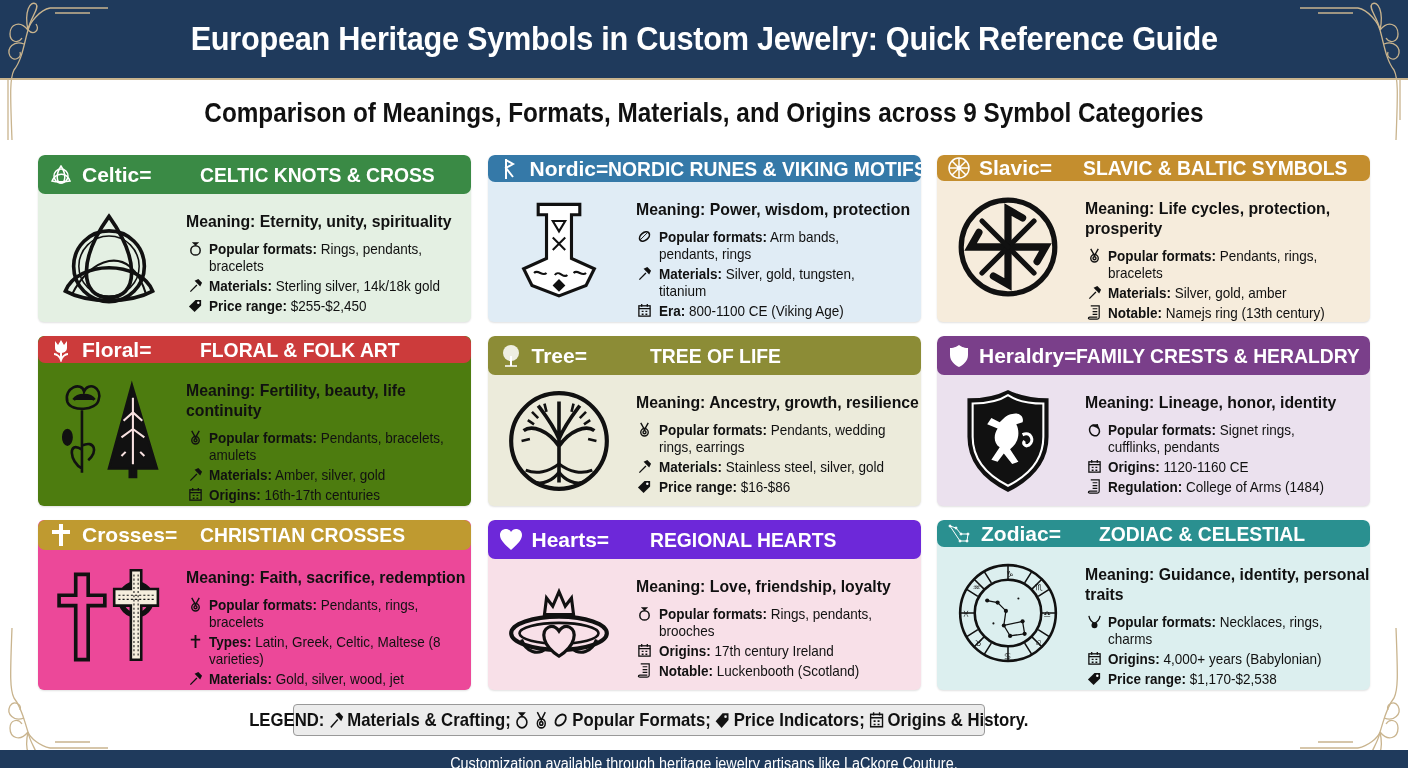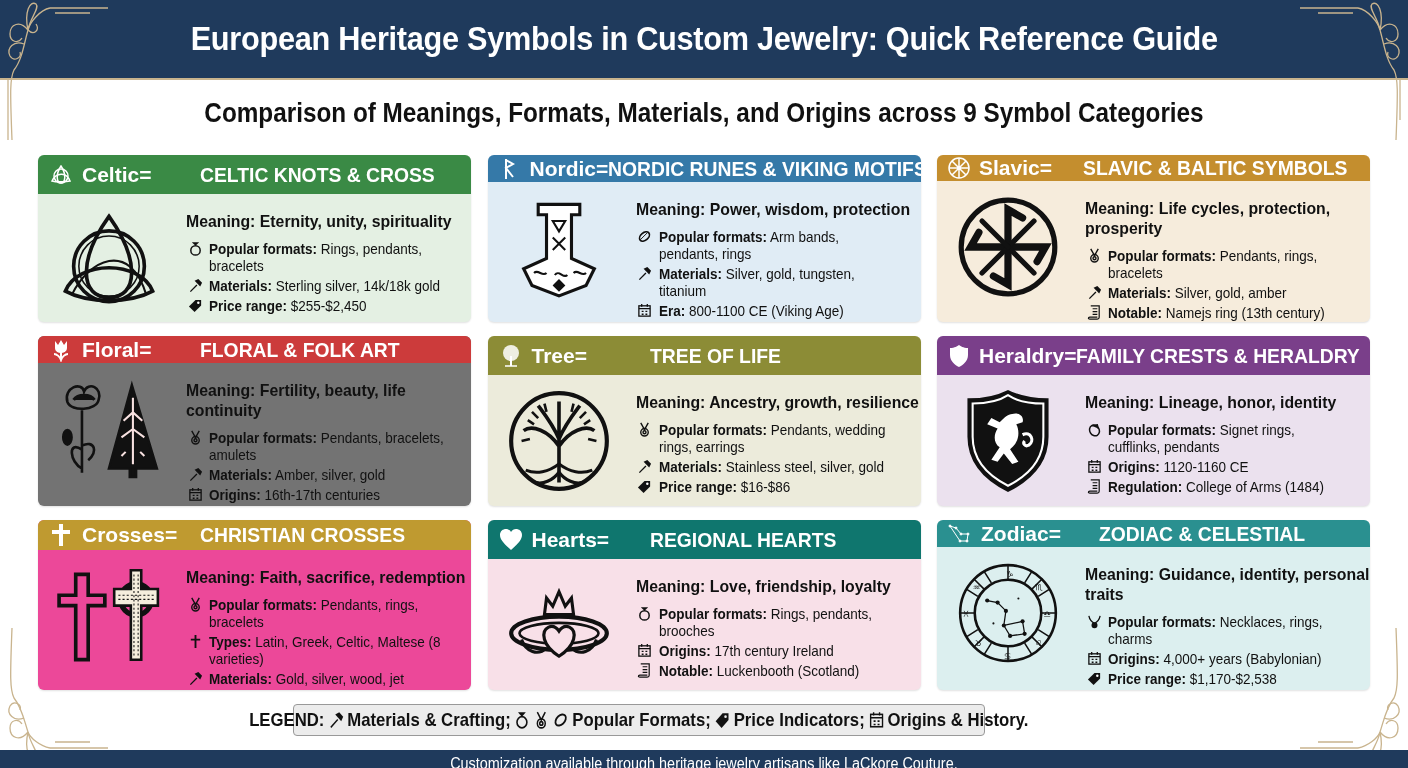--- a/index.html
+++ b/index.html
@@ -37,21 +37,21 @@
     position: absolute; left: 38px; top: 155px; width: 1332px;
     display: grid; grid-template-columns: 433px 433px 433px; column-gap: 16.5px;
     grid-template-rows: 167px 170px 170px; row-gap: 14px;
   }
   .card {
     border-radius: 6px; overflow: hidden; display: flex; flex-direction: column;
     box-shadow: 0 1px 2px rgba(0,0,0,0.12);
   }
   .card-head {
     height: 39px; display: flex; align-items: center; padding-left: 10px;
-    color: #fff; font-weight: bold; font-size: 21px; white-space: nowrap;
+    color: #fff; font-weight: bold; font-size: 21px; white-space: nowrap; border-radius: 7px;
   }
   .card-head .hicon { width: 26px; height: 26px; display: inline-flex; align-items: center; justify-content: center; margin-right: 8px; }
   .card-head .hicon svg { width: 24px; height: 24px; }
   .card-head .short { display: inline-block; width: 118px; transform-origin: left; }
   .card-head .long { display: inline-block; transform: scaleX(0.92); transform-origin: left; }
   .card-body { flex: 1; display: flex; padding: 10px 0 0 12px; }
   .symbol { width: 118px; height: 112px; display: flex; align-items: center; justify-content: center; flex-shrink: 0; }
   .symbol svg { width: 104px; height: 104px; }
   .info { padding-left: 18px; padding-top: 8px; flex: 1; }
   .meaning { font-weight: bold; font-size: 17px; margin-bottom: 8px; line-height: 20px; transform: scaleX(0.93); transform-origin: left; width: 108%; }
@@ -288,21 +288,21 @@
                 <path d="M4 1 H13 V13 C13 15 11 15 11 15 H3 C1 15 1 13 3 13 H11"></path>
                 <path d="M6 4 H11 M6 7 H11 M6 10 H11"></path>
               </svg>
             </span>
           <span class="txt"><span class="lbl">Notable:</span><span> Namejs ring (13th century)</span></span>
         </div>
       </div>
     </div>
   </div>
 
-  <div class="card" style="background:#737373">
+  <div class="card" style="background:#4d7c0f">
     <div class="card-head" style="background:#cc3b3b">
       <span class="hicon">
         <svg viewBox="0 0 24 24" fill="#fff">
             <path d="M6 3 L9 7 L12 2 L15 7 L18 3 V10 C18 14 14 15 12 15 C10 15 6 14 6 10 Z"></path>
             <path d="M12 15 V22 M5 16 C8 16 11 19 12 22 C13 19 16 16 19 16" stroke="#fff" stroke-width="2" fill="none"></path>
           </svg>
       </span>
       <span class="short">Floral=</span>
       <span class="long">FLORAL &amp; FOLK ART</span>
     </div>
@@ -505,21 +505,21 @@
                 <path d="M7 3 L11 1 L15 5 L13 9 Z"></path>
               </svg>
             </span>
           <span class="txt"><span class="lbl">Materials:</span><span> Gold, silver, wood, jet</span></span>
         </div>
       </div>
     </div>
   </div>
 
   <div class="card" style="background:#f8e0e8">
-    <div class="card-head" style="background:#0f766e">
+    <div class="card-head" style="background:#6d28d9">
       <span class="hicon">
         <svg viewBox="0 0 24 24" fill="#fff">
             <path d="M12 22 C4 15 1 11 1 7 C1 3 4 1 7 1 C9 1 11 2 12 4 C13 2 15 1 17 1 C20 1 23 3 23 7 C23 11 20 15 12 22 Z"></path>
           </svg>
       </span>
       <span class="short">Hearts=</span>
       <span class="long">REGIONAL HEARTS</span>
     </div>
     <div class="card-body">
       <div class="symbol">

